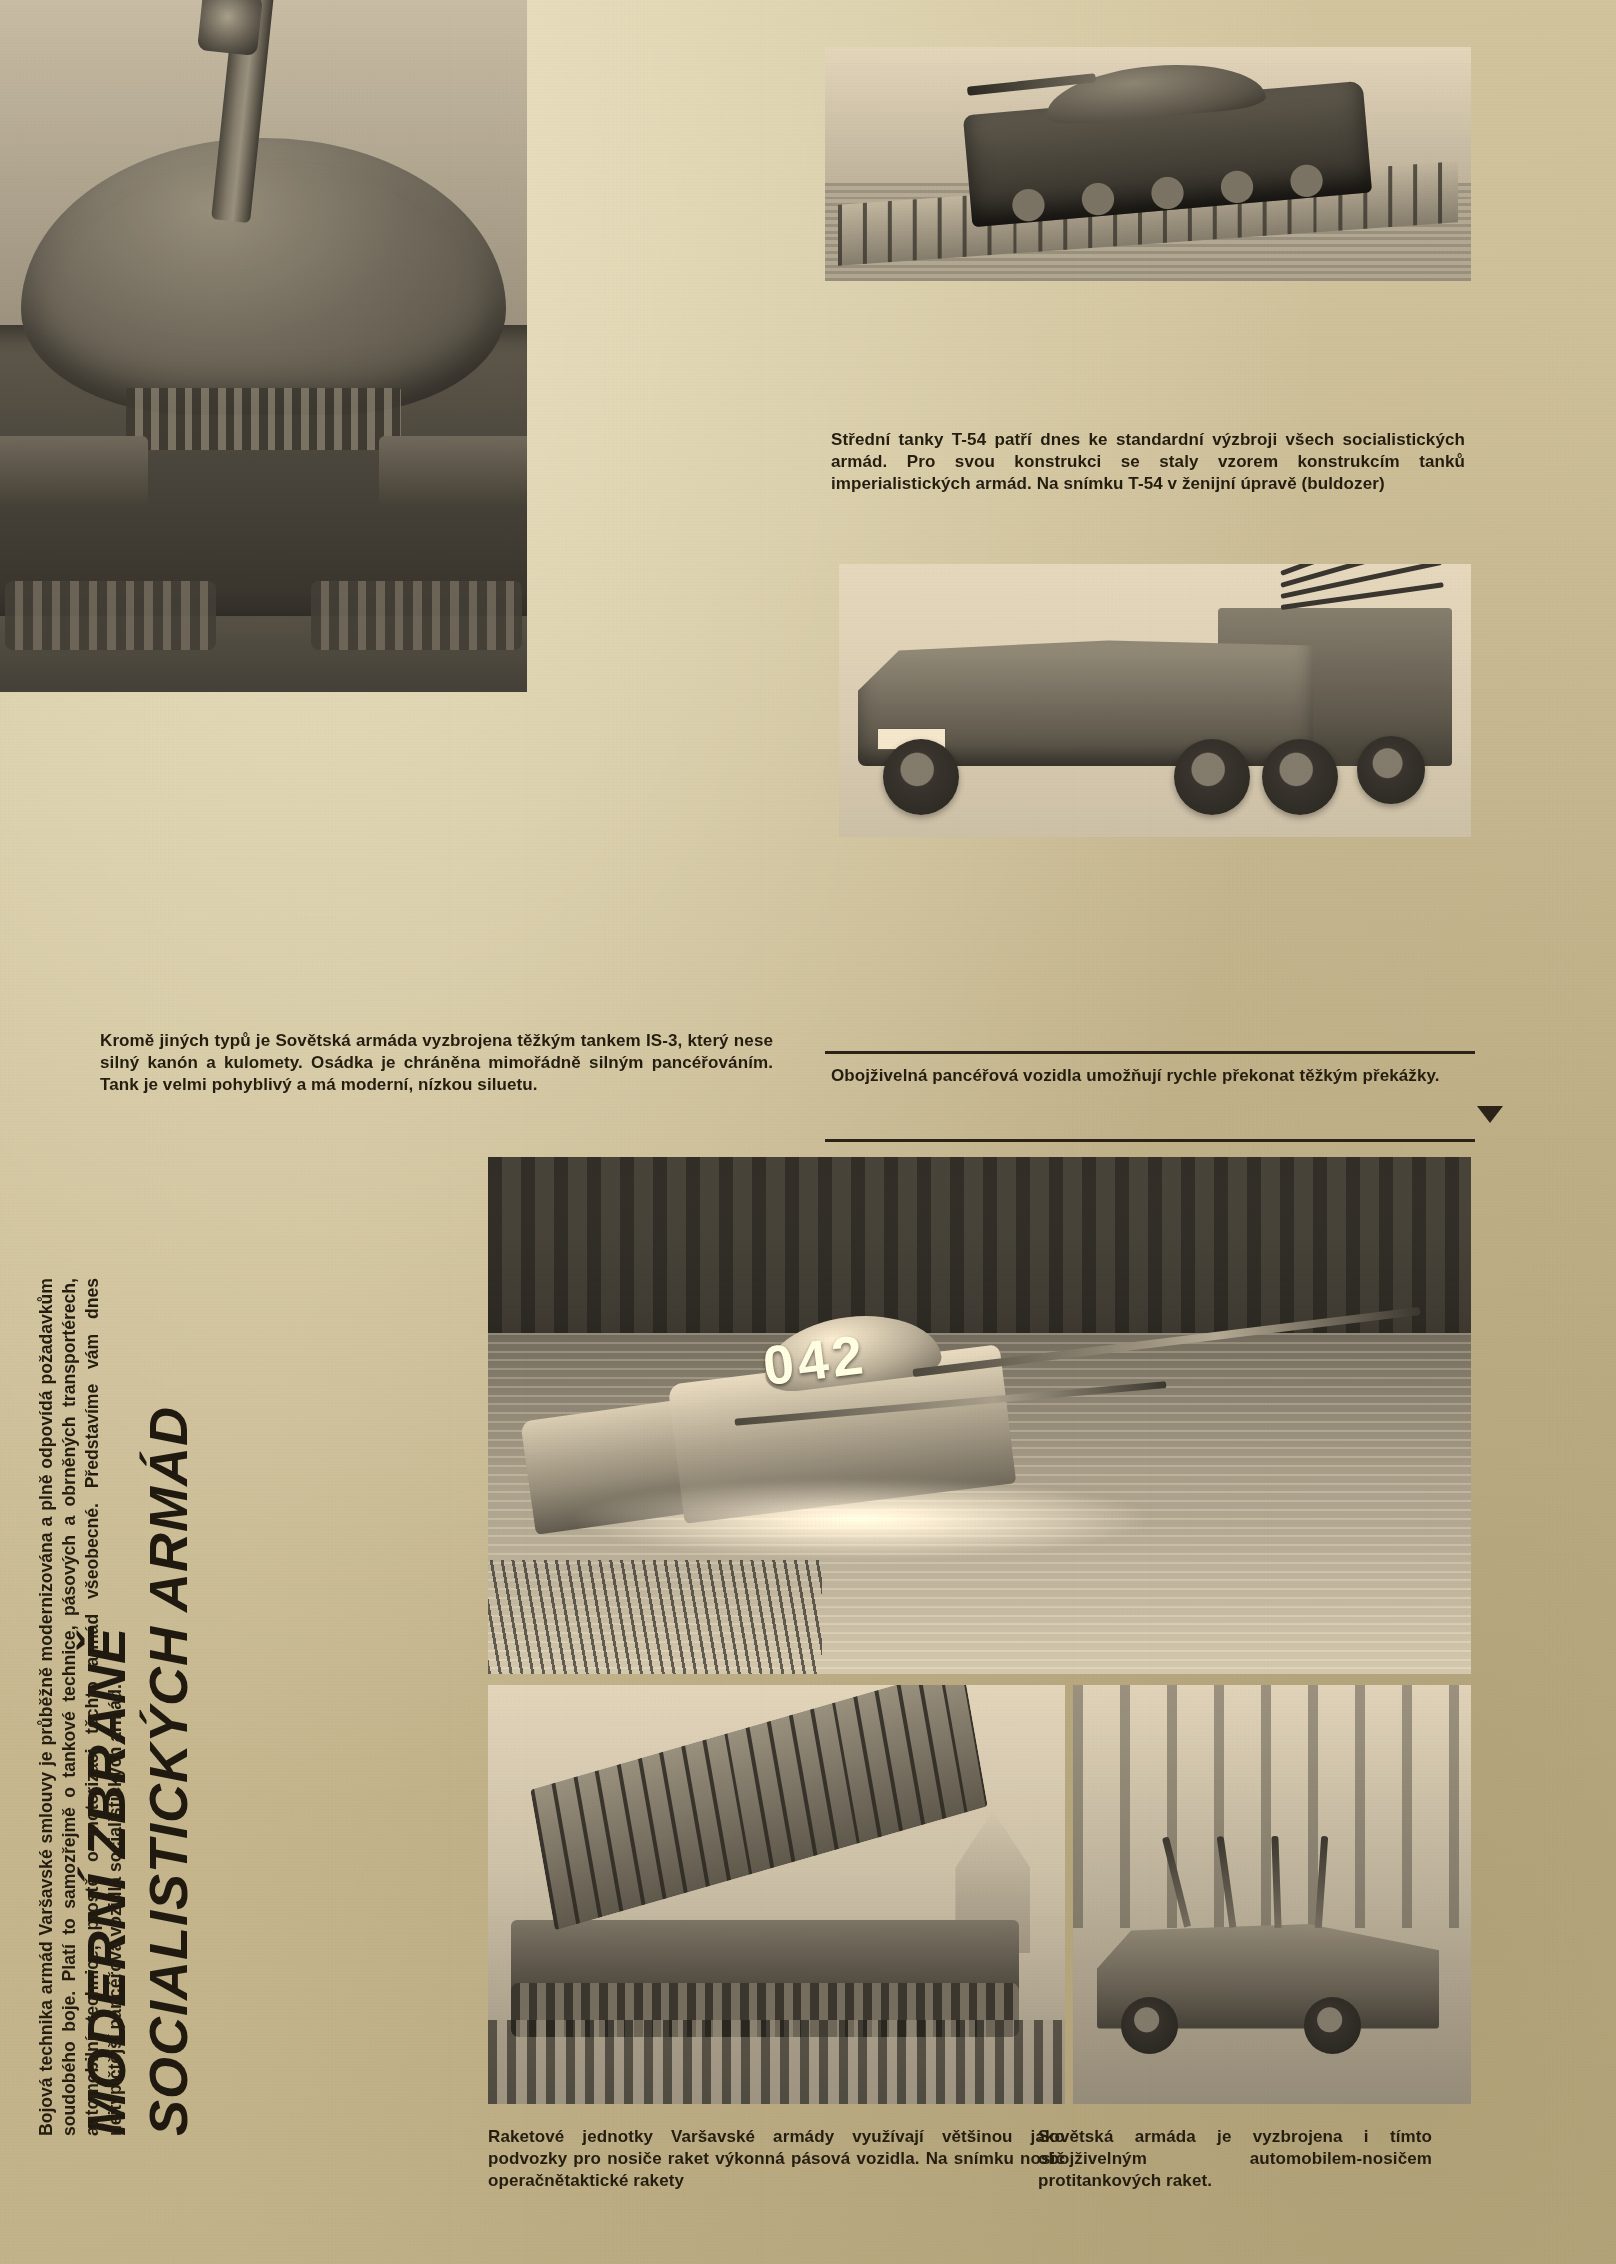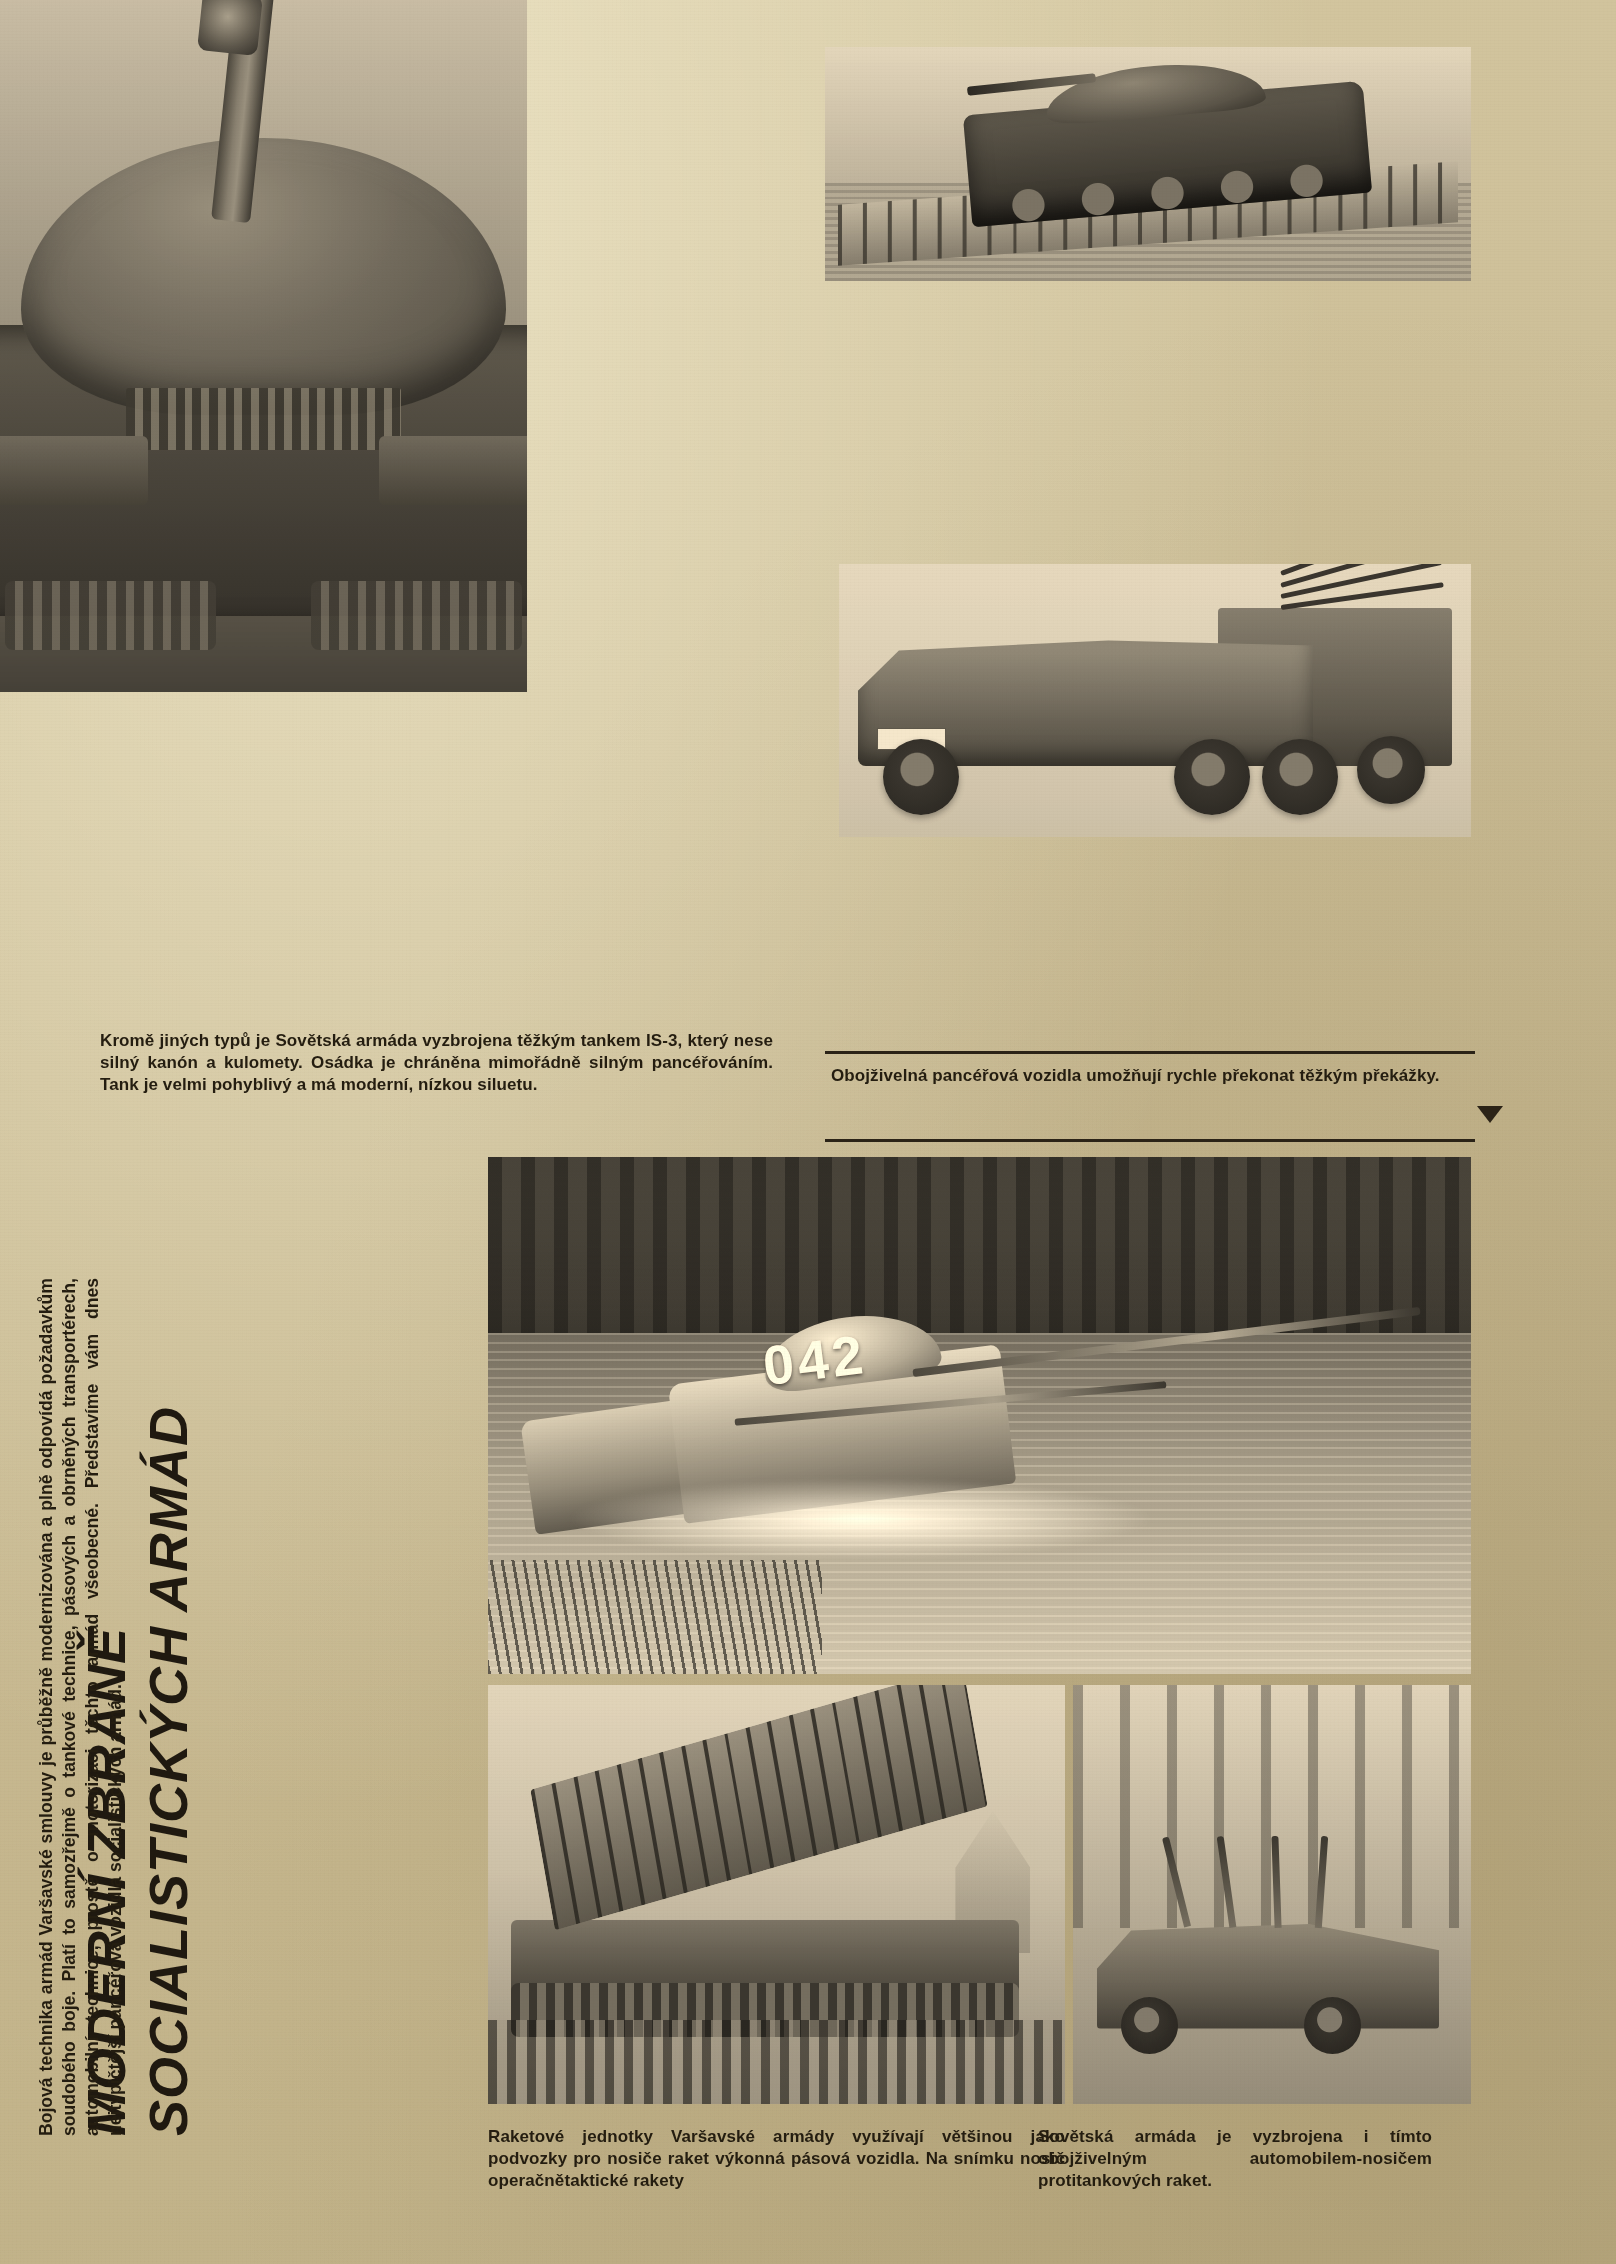--- a/index.html
+++ b/index.html
@@ -474,20 +474,21 @@
     <div class="bg"></div>
     <div class="water"></div>
     <div class="bridge2"></div>
     <div class="bridge"></div>
     <div class="tank"></div>
     <div class="wheels"></div>
     <div class="turret2"></div>
     <div class="gun2"></div>
   </div>
 
+  <div class="caption" id="cap-t54" style="left:831px; top:429px; width:634px;">Střední tanky T-54 patří dnes ke standardní výzbroji všech socialistických armád. Pro svou konstrukci se staly vzorem konstrukcím tanků imperialistických armád. Na snímku T-54 v ženijní úpravě (buldozer)</div>
 
   <div class="photo" id="photo-praga">
     <div class="bg"></div>
     <div class="rear"></div>
     <div class="body"></div>
     <div class="plate"></div>
     <div class="guns">
       <span></span>
         <span></span>
         <span></span>

